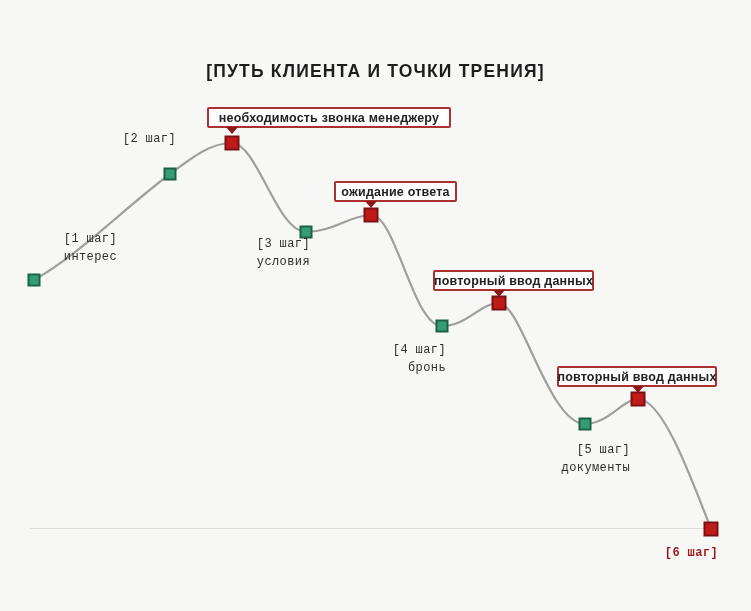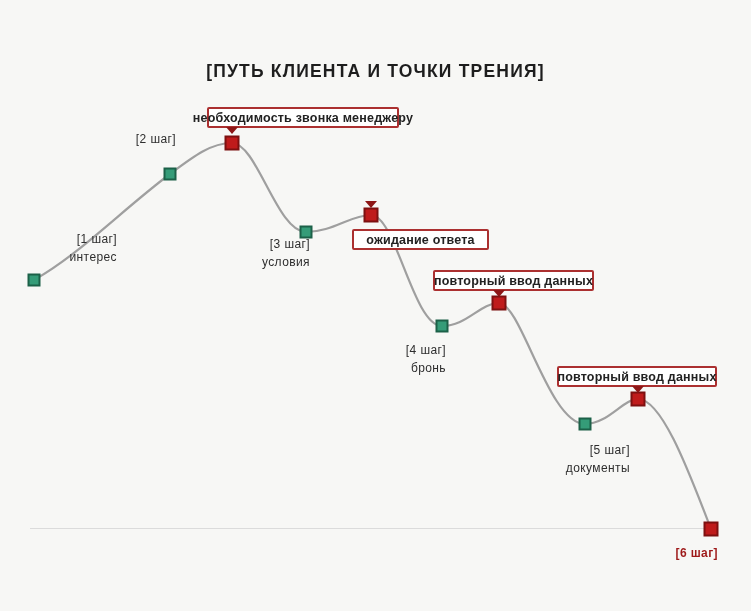--- a/index.html
+++ b/index.html
@@ -13,21 +13,21 @@
     text-align:center;font-size:17.5px;font-weight:700;
     letter-spacing:1.2px;color:var(--title-text,#1d1d1d);margin-top:28px;
   }
   svg.plot{position:absolute;left:0;top:0;}
   .curve{fill:none;stroke:var(--curve,#9f9f9f);stroke-width:2.2;stroke-linecap:round;}
   .baseline{stroke:var(--baseline,#dbdbdb);stroke-width:1.2;}
   rect.step{fill:var(--step-marker-fill,#359c78);stroke:var(--step-marker-border,#1c6148);stroke-width:2;}
   rect.friction{fill:var(--friction-marker-fill,#bf1b1b);stroke:var(--friction-marker-border,#7d1010);stroke-width:2;}
   .step-label{
     position:absolute;transform:translateX(-100%);
-    font-family:Liberation Sans, sans-serif;
+    font-family:Liberation Mono, monospace;
     font-size:12px;line-height:18px;letter-spacing:.4px;
     text-align:right;white-space:nowrap;
     color:var(--step-label-text,#2e2e2e);
   }
   .step-label.exit{
     color:var(--exit-label-text,#9e1a1a);
     font-weight:bold;line-height:19px;
   }
   .friction-box{
     position:absolute;height:21px;box-sizing:border-box;
@@ -94,23 +94,23 @@
         <div>[4 шаг]</div>
         <div>бронь</div>
       </div>
       <div class="step-label" style="left: 590px; top: 441px; margin-left: 40px;">
         <div>[5 шаг]</div>
         <div>документы</div>
       </div>
       <div class="step-label exit" style="left: 718px; top: 544px;">
         <div>[6 шаг]</div>
       </div>
-      <div class="friction-box" style="left: 207px; top: 107px; width: 192px;">необходимость звонка менеджеру</div>
+      <div class="friction-box" style="left: 207px; top: 107px; width: 244px;">необходимость звонка менеджеру</div>
       <div class="pointer" style="left: 226px; top: 127px;"></div>
-      <div class="friction-box" style="left: 352px; top: 181px; width: 137px; margin-top: 48px;">ожидание ответа</div>
+      <div class="friction-box" style="left: 334px; top: 181px; width: 123px;">ожидание ответа</div>
       <div class="pointer" style="left: 365px; top: 201px;"></div>
       <div class="friction-box" style="left: 433px; top: 270px; width: 161px;">повторный ввод данных</div>
       <div class="pointer" style="left: 493px; top: 290px;"></div>
       <div class="friction-box" style="left: 557px; top: 366px; width: 160px;">повторный ввод данных</div>
       <div class="pointer" style="left: 632px; top: 386px;"></div>
     </div>
 
 </div>
 
 </body></html>

